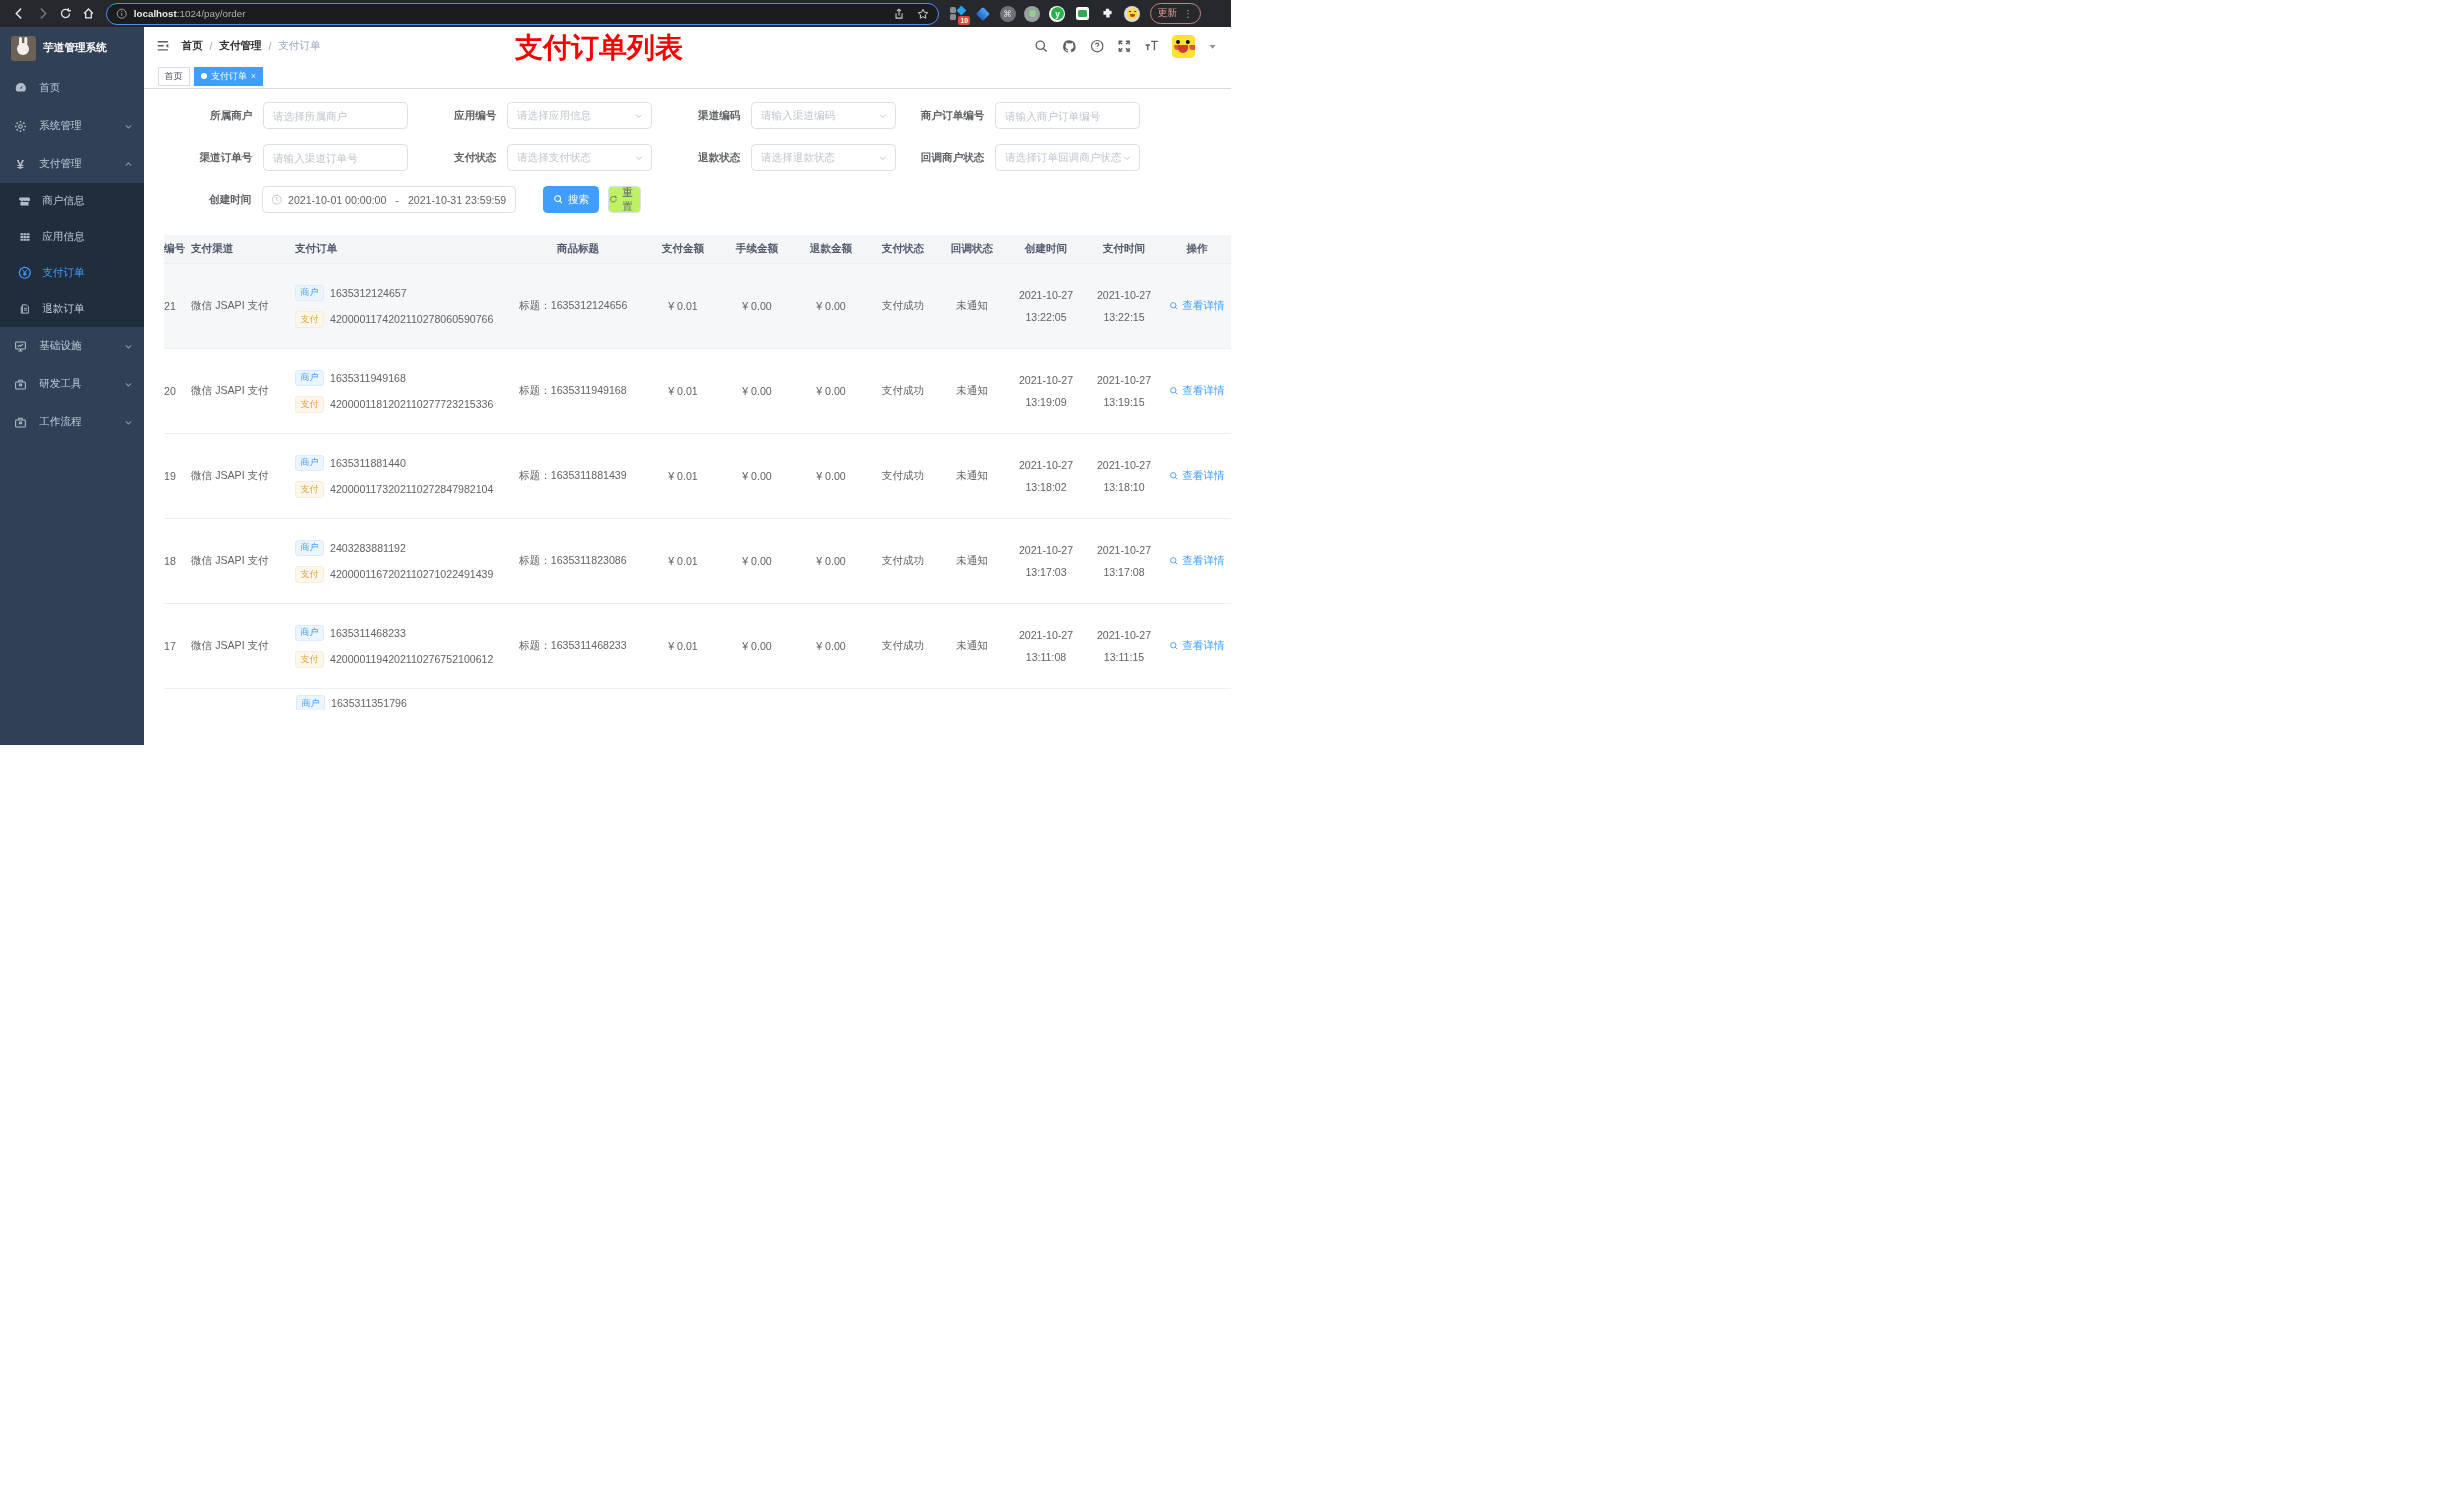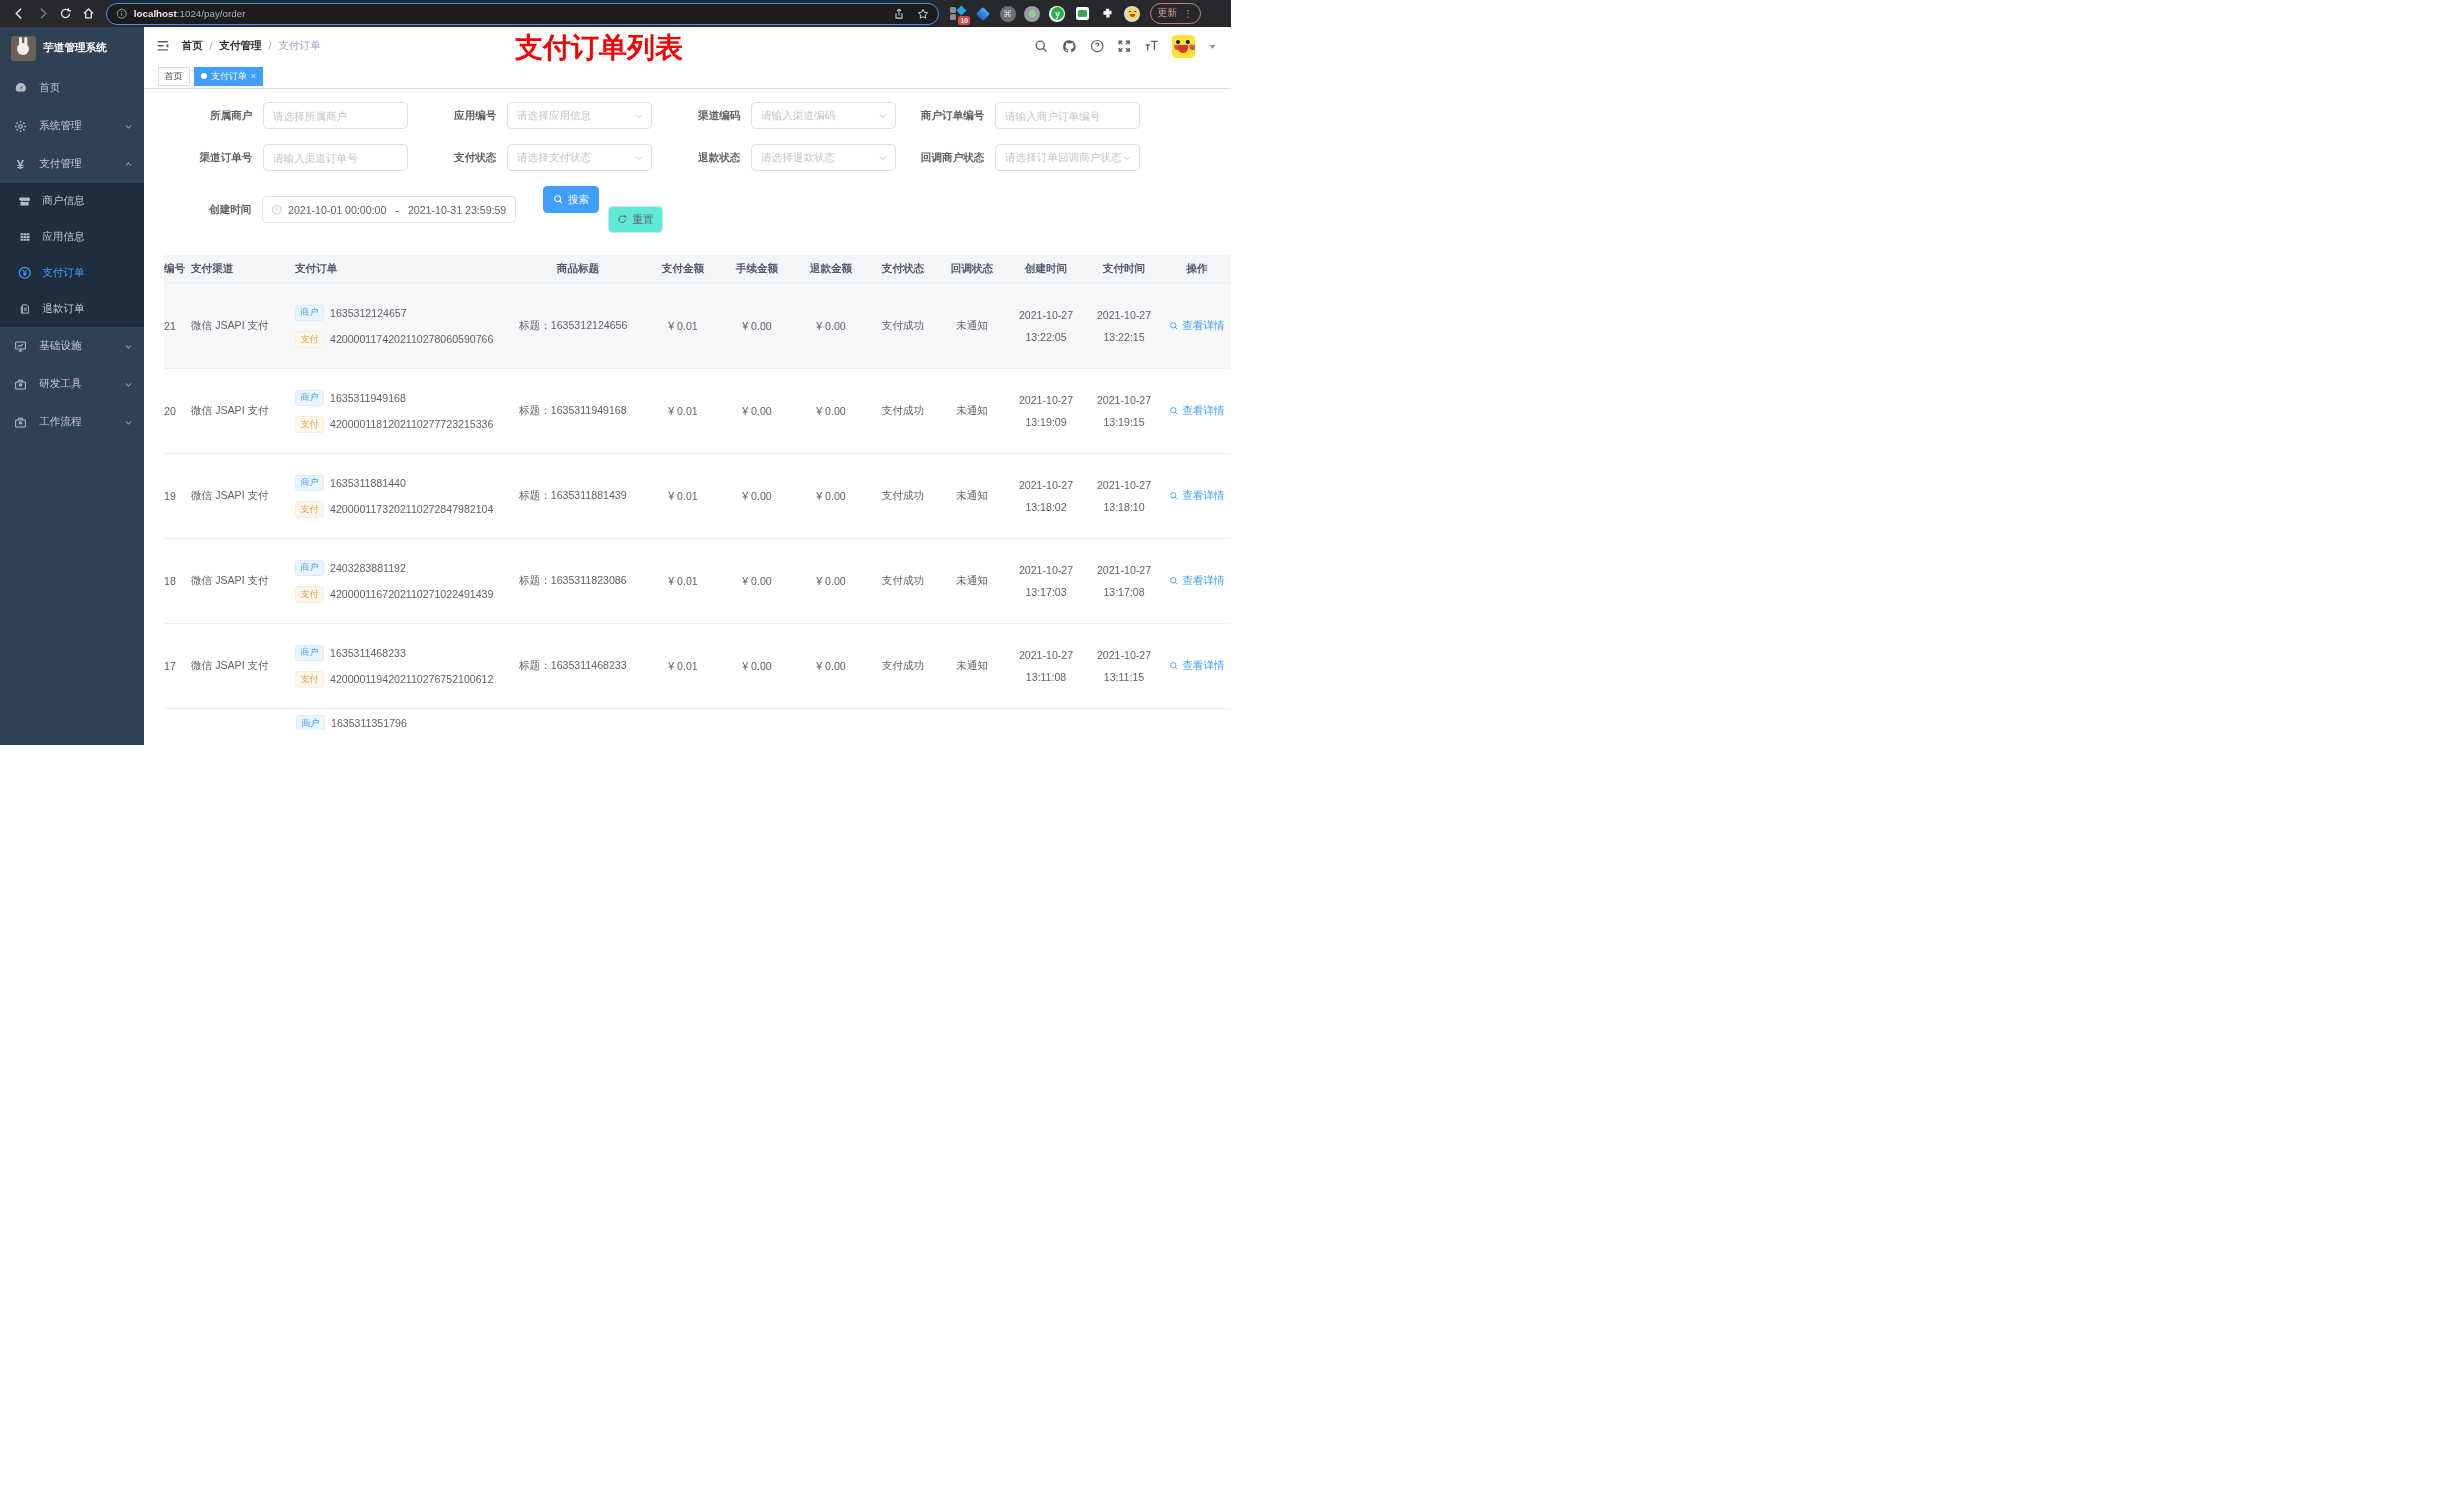--- a/index.html
+++ b/index.html
@@ -86,21 +86,21 @@
   .ctl { width:145px; height:27px; border:0.8px solid #dcdfe6; border-radius:4.5px; background:#fff; font-size:10.6px; }
   input.ctl { padding:0 9px; color:#606266; outline:none; }
   input.ctl::placeholder { color:#bfc4cd; }
   .sel { display:flex; align-items:center; padding:0 6.8px 0 9px; cursor:pointer; }
   .sel .ph { flex:1; color:#bfc4cd; white-space:nowrap; overflow:hidden; }
   .sel .sel-chev { color:#c0c4cc; flex:none; }
   .date-ctl { width:254px; display:flex; align-items:center; gap:6px; padding:0 6px 0 7.6px; color:#606266; white-space:nowrap; overflow:hidden; }
   .date-ctl .clk { color:#c0c4cc; flex:none; }
   .btn { height:27px; border-radius:4.5px; display:flex; align-items:center; justify-content:center; gap:4.5px; font-size:10.6px; cursor:pointer; border:0.8px solid transparent; }
   .btn-search { width:56px; margin-left:27px; background:#409eff; color:#fff; }
-  .btn-reset { width:55px; margin-left:9px; background:#5eead4; border-color:#dcdfe6; color:#606266;margin-top:20px; }
+  .btn-reset { width:33px; margin-left:9px; background:#bef264; border-color:#dcdfe6; color:#606266; }
 
   
   .toolbar { margin-top:15px; display:flex; align-items:center; }
   .btn-export { height:21px; padding:0 7.6px; margin-left:2.3px; background:#fdf6ec; border:0.8px solid #f5dab1; border-radius:3px; color:#e6a23c; font-size:9px; display:flex; align-items:center; gap:3.8px; cursor:pointer; }
   .tool-circles { margin-left:auto; margin-right:13.6px; display:flex; gap:7.6px; }
   .circle-btn { width:23px; height:23px; border-radius:50%; border:0.8px solid #dfe3e8; background:#fff; color:#606266; display:flex; align-items:center; justify-content:center; cursor:pointer; }
 
   
   .table { margin-top:22px; width:1069px; color:#606266; }
   .thead { display:flex; align-items:center; height:29px; background:#f4f5f7; color:#515a6e; font-weight:600; border-bottom:0.8px solid #ebeef5; }

